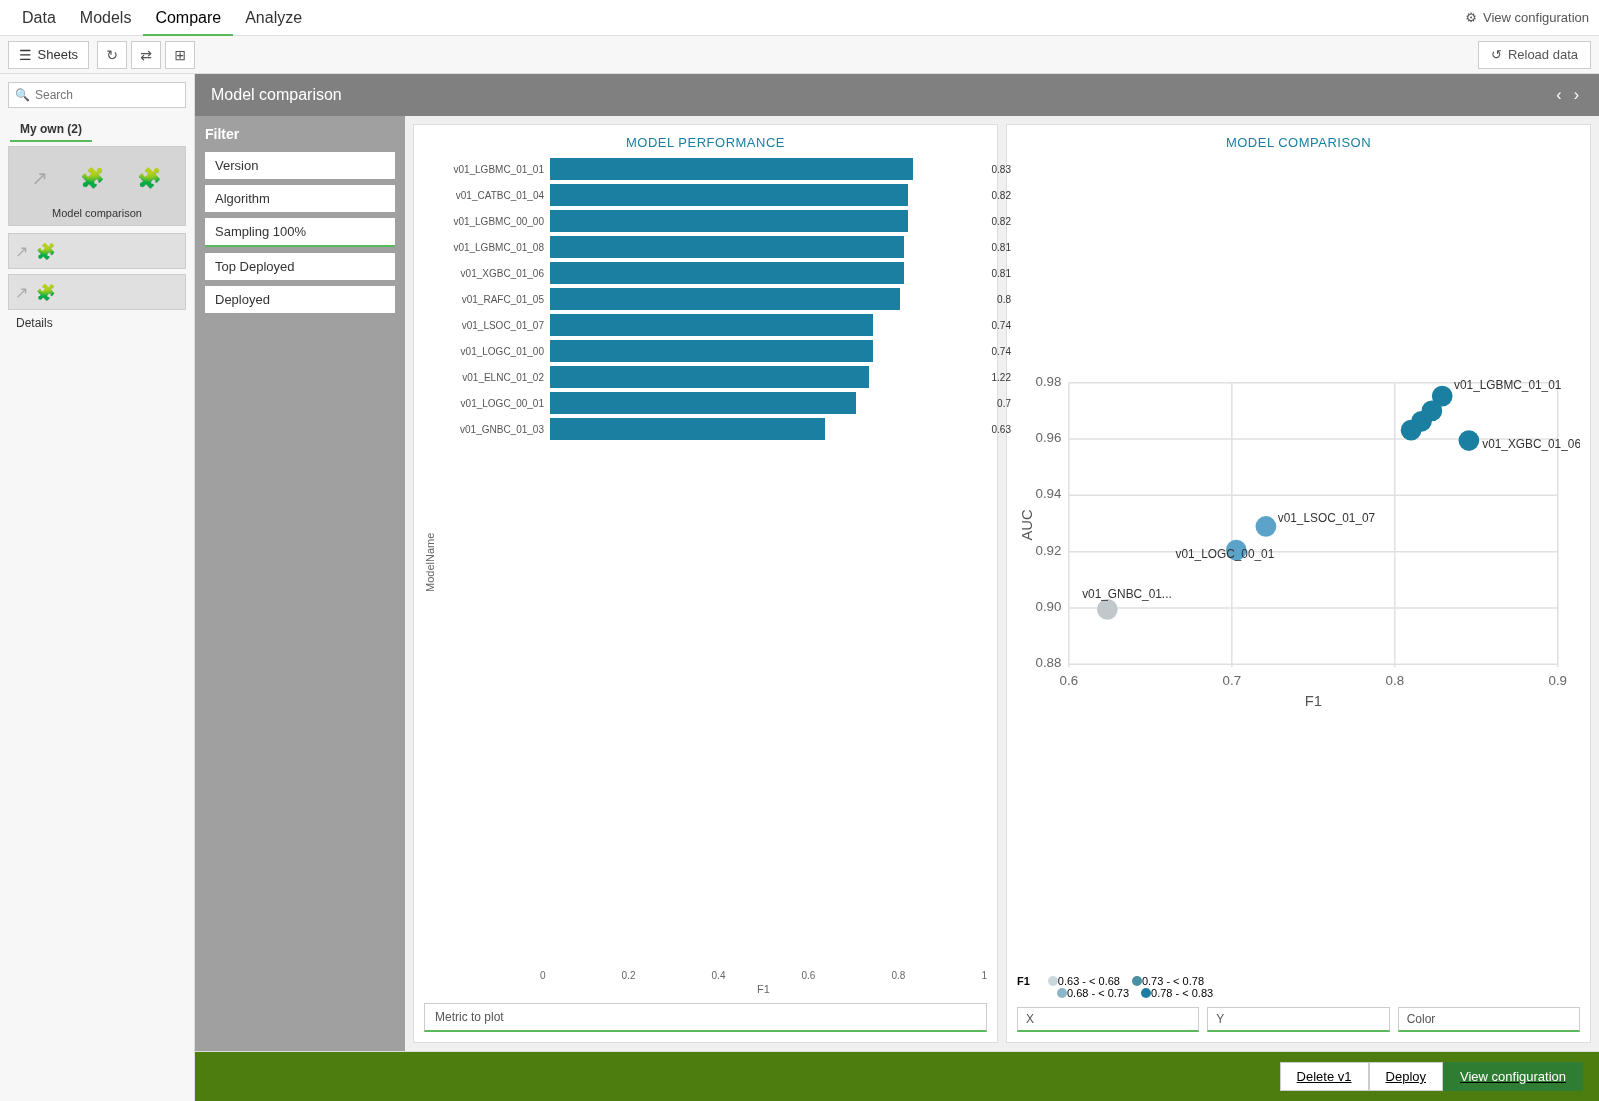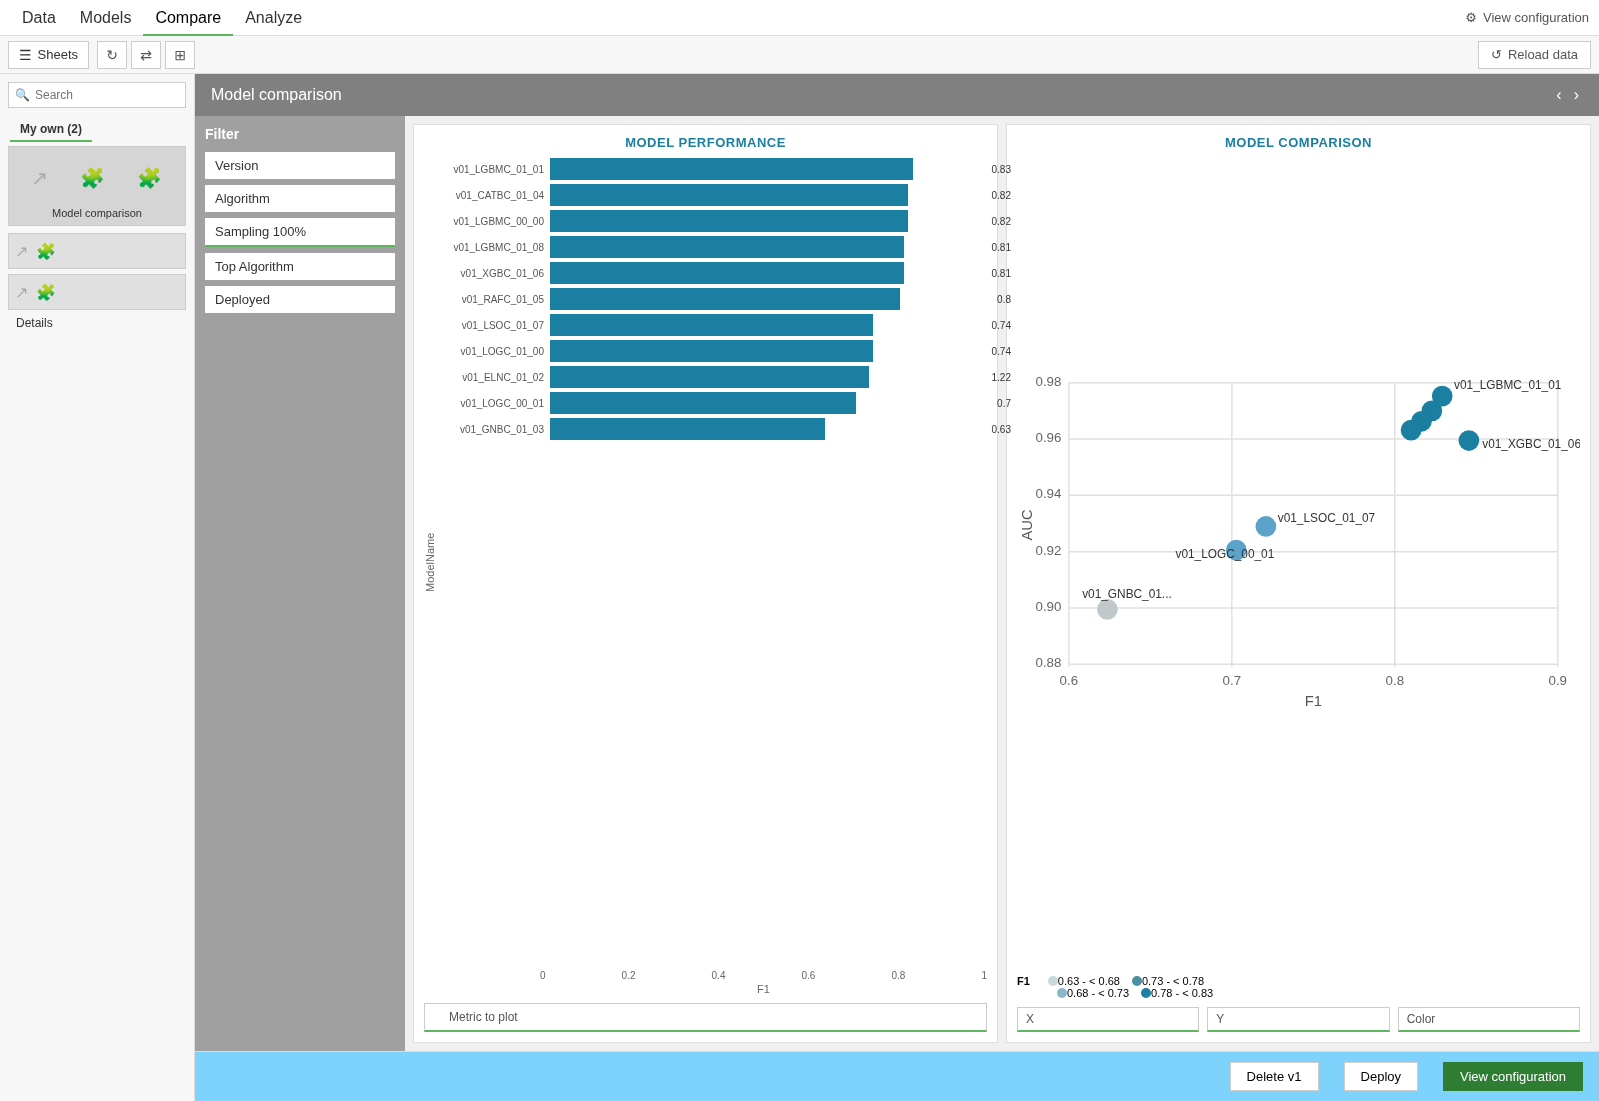--- a/index.html
+++ b/index.html
@@ -102,42 +102,42 @@
 
     
     .charts-area { flex: 1; display: flex; gap: 8px; padding: 8px; overflow: hidden; }
 
     
     .chart-card {
       background: #fff; border: 1px solid #ddd; flex: 1;
       display: flex; flex-direction: column; padding: 10px;
     }
     .chart-title {
-      text-align: center; font-size: 13px; font-weight: bold;
+      text-align: center; font-size: 13px; font-weight: normal;
       color: #1a7fa0; margin-bottom: 8px; letter-spacing: 0.5px;
     }
 
     
     .bar-chart-area { flex: 1; position: relative; display: flex; }
     .y-axis-label {
       writing-mode: vertical-rl; transform: rotate(180deg);
       font-size: 11px; color: #666; margin-right: 4px; text-align: center;
     }
     .bar-chart-inner { flex: 1; display: flex; flex-direction: column; }
     .bar-row {
       display: flex; align-items: center; margin-bottom: 4px;
     }
     .bar-label { width: 110px; text-align: right; font-size: 10px; color: #555; padding-right: 6px; flex-shrink: 0; }
     .bar-container { flex: 1; height: 22px; position: relative; background: transparent; }
     .bar { height: 100%; background: #1a7fa0; }
     .bar-value { position: absolute; right: -24px; top: 50%; transform: translateY(-50%); font-size: 10px; color: #333; }
     .x-axis-area { display: flex; padding-left: 116px; font-size: 10px; color: #666; justify-content: space-between; margin-top: 4px; }
     .x-label { text-align: center; font-size: 11px; color: #666; margin-top: 2px; padding-left: 116px; }
     .metric-to-plot {
-      border: 1px solid #ccc; padding: 6px 24px; margin-top: 8px;
+      border: 1px solid #ccc; padding: 6px 10px; margin-top: 8px;
       font-size: 12px; color: #555; cursor: pointer; border-bottom: 2px solid #5cb85c;
     }
 
     
     .scatter-chart-area { flex: 1; position: relative; }
     .scatter-svg { width: 100%; height: 100%; }
 
     .scatter-controls {
       display: flex; gap: 8px; margin-top: 8px;
     }
@@ -147,21 +147,21 @@
     }
 
     .legend-area { margin-top: 6px; font-size: 11px; }
     .legend-row { display: flex; gap: 12px; }
     .legend-item { display: flex; align-items: center; gap: 0; }
     .legend-dot { width: 10px; height: 10px; border-radius: 50%; }
 
     
     .bottom-bar {
       display: flex; justify-content: flex-end; align-items: center;
-      padding: 10px 16px; background: #7dd3fc; border-top: 1px solid #ddd; gap: 25px;
+      padding: 10px 16px; background: #4d7c0f; border-top: 1px solid #ddd; gap: 0; text-decoration: underline;
     }
     .btn { padding: 6px 16px; font-size: 13px; cursor: pointer; border: 1px solid #ccc; background: #fff; }
     .btn-primary { background: #2e7d32; color: #fff; border: 1px solid #2e7d32; }
   </style>
 </head>
 <body>
 
 <div class="top-nav">
   <div class="top-nav-item">Data</div>
   <div class="top-nav-item">Models</div>
@@ -229,21 +229,21 @@
       </div>
     </div>
 
     <div class="panel-area">
 
       <div class="filter-panel">
         <div class="filter-title">Filter</div>
         <div class="filter-item">Version</div>
         <div class="filter-item">Algorithm</div>
         <div class="filter-item active">Sampling 100%</div>
-        <div class="filter-item">Top Algorithm</div>
+        <div class="filter-item">Top Deployed</div>
         <div class="filter-item">Deployed</div>
       </div>
 
       <div class="charts-area">
 
         <div class="chart-card">
           <div class="chart-title">MODEL PERFORMANCE</div>
           <div class="bar-chart-area">
             <div class="y-axis-label">ModelName</div>
             <div class="bar-chart-inner" id="bar-chart-rows">

